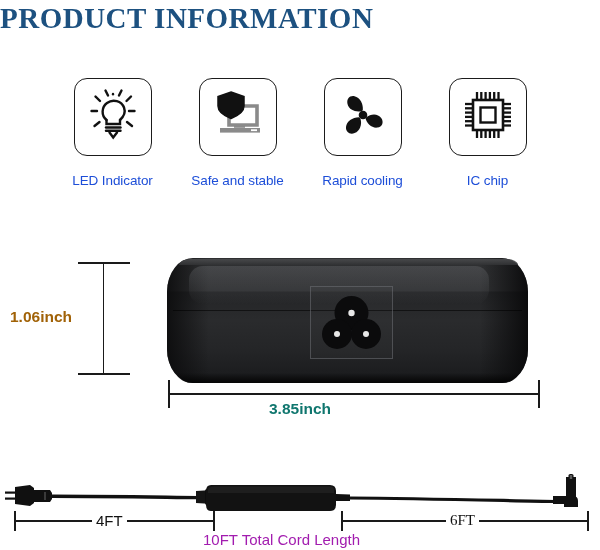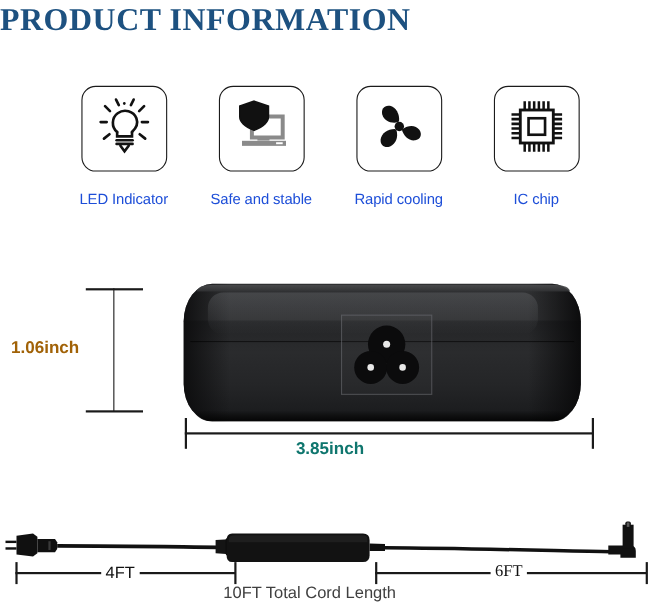--- a/index.html
+++ b/index.html
@@ -251,21 +251,21 @@
     font-size: 15px;
     color: #111;
     background: #fff;
     padding: 0 4px;
     white-space: nowrap;
   }
   .total-label {
     position: absolute;
     top: 76px;
     font-size: 15px;
-    color: #404040;
+    color: #a21caf;
     white-space: nowrap;
   }
 </style>
 </head>
 <body>
 
 <div class="title">PRODUCT INFORMATION</div>
 
 <div class="features">
 

